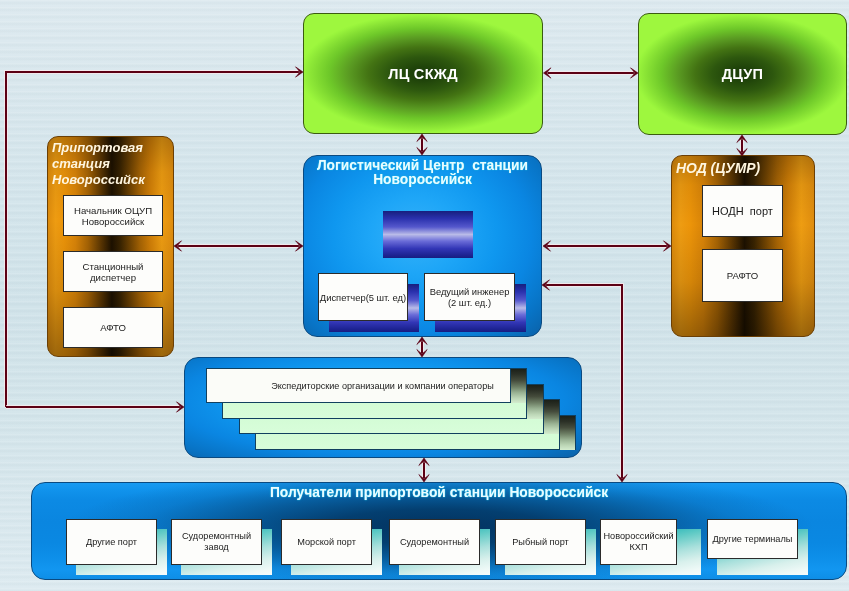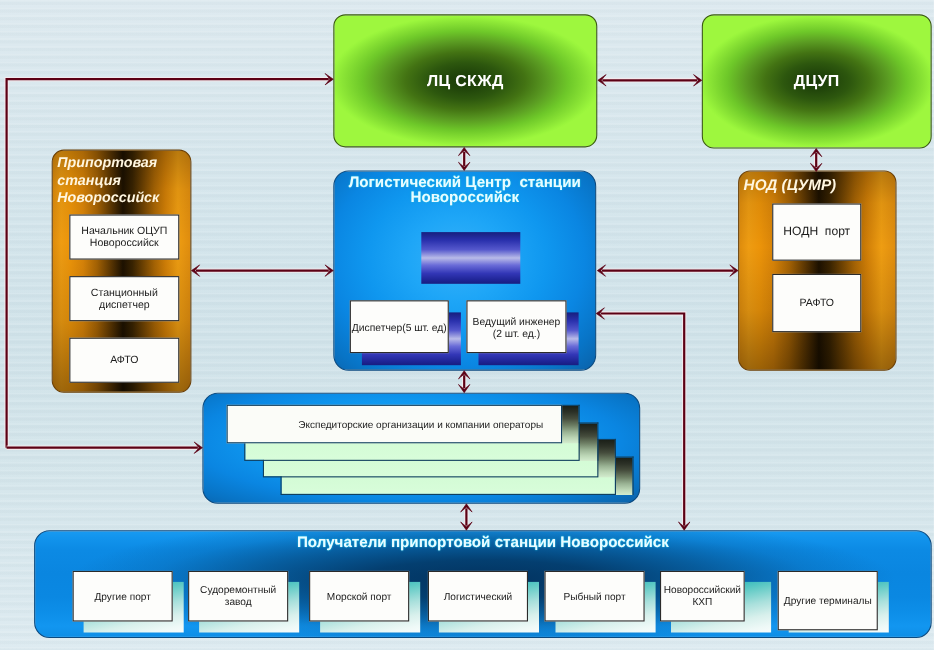--- a/index.html
+++ b/index.html
@@ -125,27 +125,27 @@
     <div class="blue-title">Получатели припортовой станции Новороссийск</div>
   </div>
   <div id="receiver-cards">
       <div class="shadow3d sh-teal" style="left: 75.5px; top: 528.5px; width: 91px; height: 46px;"></div>
       <div class="wcard" style="left: 66px; top: 519px; width: 91px; height: 46px; font-size: 9.2px; line-height: 11px;">Другие порт</div>
       <div class="shadow3d sh-teal" style="left: 180.5px; top: 528.5px; width: 91px; height: 46px;"></div>
       <div class="wcard" style="left: 171px; top: 519px; width: 91px; height: 46px; font-size: 9.2px; line-height: 11px;">Судоремонтный завод</div>
       <div class="shadow3d sh-teal" style="left: 290.5px; top: 528.5px; width: 91px; height: 46px;"></div>
       <div class="wcard" style="left: 281px; top: 519px; width: 91px; height: 46px; font-size: 9.2px; line-height: 11px;">Морской порт</div>
       <div class="shadow3d sh-teal" style="left: 398.5px; top: 528.5px; width: 91px; height: 46px;"></div>
-      <div class="wcard" style="left: 389px; top: 519px; width: 91px; height: 46px; font-size: 9.2px; line-height: 11px;">Логистический</div>
+      <div class="wcard" style="left: 389px; top: 519px; width: 91px; height: 46px; font-size: 9.2px; line-height: 11px;">Судоремонтный</div>
       <div class="shadow3d sh-teal" style="left: 504.5px; top: 528.5px; width: 91px; height: 46px;"></div>
       <div class="wcard" style="left: 495px; top: 519px; width: 91px; height: 46px; font-size: 9.2px; line-height: 11px;">Рыбный порт</div>
       <div class="shadow3d sh-teal" style="left: 609.5px; top: 528.5px; width: 91px; height: 46px;"></div>
       <div class="wcard" style="left: 600px; top: 519px; width: 77px; height: 46px; font-size: 9.2px; line-height: 11px;">Новороссийский КХП</div>
       <div class="shadow3d sh-teal" style="left: 716.5px; top: 528.5px; width: 91px; height: 46px;"></div>
-      <div class="wcard" style="left: 707px; top: 519px; width: 91px; height: 54px; font-size: 9.2px; line-height: 11px;">Другие терминалы</div>
+      <div class="wcard" style="left: 707px; top: 519px; width: 91px; height: 40px; font-size: 9.2px; line-height: 11px;">Другие терминалы</div>
     </div>
 
   <svg id="arrows" width="849" height="591" viewBox="0 0 849 591" style="position:absolute;left:0;top:0;pointer-events:none;overflow:visible;">
       <path d="M547.625,73 L633.875,73" fill="none" stroke="#fbe9ec" stroke-width="4" stroke-linejoin="miter" opacity=".75"></path>
       <path d="M547.625,73 L633.875,73" fill="none" stroke="#5c0014" stroke-width="2" stroke-linejoin="miter"></path>
       <path d="M638.00,73.00 L630.50,78.20 L632.21,76.30 L634.85,73.00 L632.21,69.70 L630.50,67.80 Z" fill="#5c0014" stroke="#5c0014" stroke-width="0.6" stroke-linejoin="round"></path>
       <path d="M543.50,73.00 L551.00,67.80 L549.29,69.70 L546.65,73.00 L549.29,76.30 L551.00,78.20 Z" fill="#5c0014" stroke="#5c0014" stroke-width="0.6" stroke-linejoin="round"></path>
       <path d="M6,407 L6,72 L298.875,72" fill="none" stroke="#fbe9ec" stroke-width="4" stroke-linejoin="miter" opacity=".75"></path>
       <path d="M6,407 L6,72 L298.875,72" fill="none" stroke="#5c0014" stroke-width="2" stroke-linejoin="miter"></path>
       <path d="M303.00,72.00 L295.50,77.20 L297.21,75.30 L299.85,72.00 L297.21,68.70 L295.50,66.80 Z" fill="#5c0014" stroke="#5c0014" stroke-width="0.6" stroke-linejoin="round"></path>

